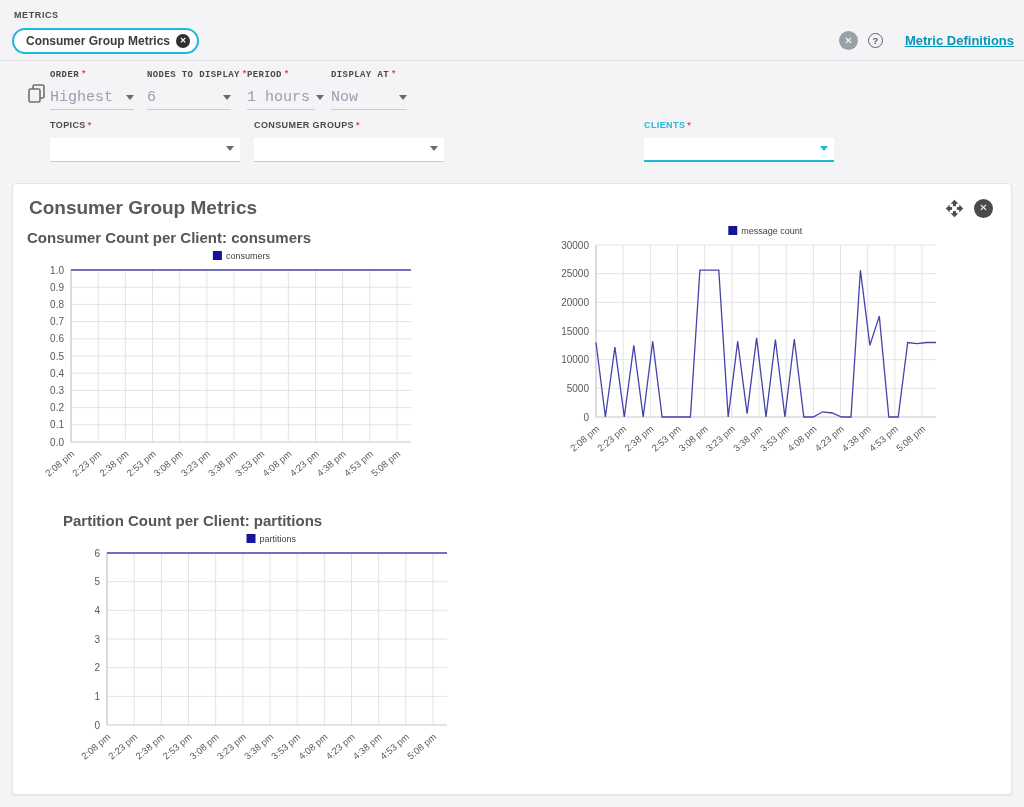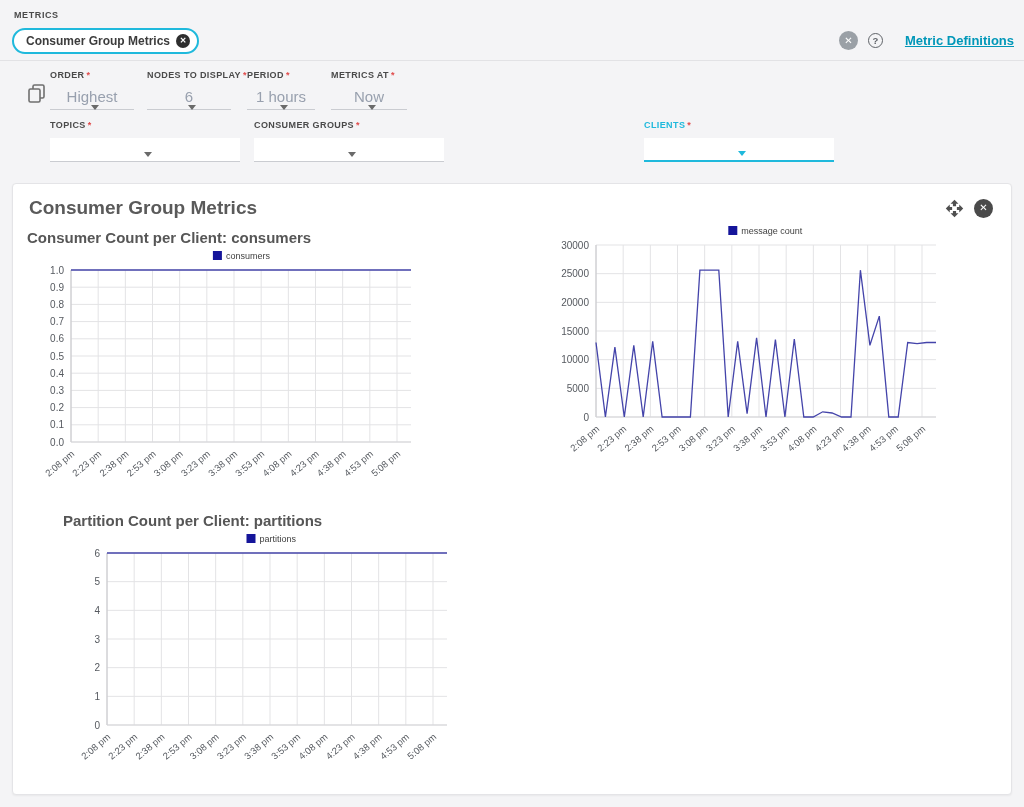--- a/index.html
+++ b/index.html
@@ -35,31 +35,31 @@
     width:15px; height:15px; border-radius:50%; border:1.5px solid #5f6368;
     color:#5f6368; font-size:9.5px; font-weight:700;
     display:inline-flex; align-items:center; justify-content:center; cursor:pointer;
   }
   .metric-def-link { color:var(--link,#0097b8); font-size:13px; font-weight:600; text-decoration:underline; cursor:pointer;margin-left:12px; }
   .divider { position:absolute; left:0; right:0; top:60px; border-top:1px solid #e2e2e5; }
 
   
   .copy-icon { position:absolute; left:28px; top:84px; cursor:pointer; }
   .filter-row { position:absolute; left:50px; display:flex; }
-  .row1 { top:70px; }
+  .row1 { top:70px;font-family:Liberation Mono, monospace; }
   .row2 { top:120px; }
   .select { cursor:pointer; }
   .select-label {
     font-size:9px; font-weight:700; letter-spacing:.4px; color:#4a4a4a;
     margin-bottom:8px; white-space:nowrap;
   }
   .req { color:var(--required,#e04a4a); margin-left:2px; }
   .select-value-row {
     display:flex; align-items:center; justify-content:space-between;
-    border-bottom:1px solid #caccd1; height:22px; padding-bottom:3px;flex-direction:column;
+    border-bottom:1px solid #caccd1; height:22px; padding-bottom:3px;
   }
   .select-value { font-size:15px; color:var(--muted-value,#98a0ae); white-space:nowrap; }
   .row1 .w-order { width:84px; margin-right:13px; }
   .row1 .w-nodes { width:84px; margin-right:16px; }
   .row1 .w-period { width:68px; margin-right:16px; }
   .row1 .w-ending { width:76px; }
   .row2 .select { width:190px; }
   .row2 .select { margin-right:14px; }
   .row2 .sel-clients { margin-left:186px; margin-right:0; }
   .row2 .select-value-row { background:#fff; height:24px; padding:2px 6px 4px 6px; }
@@ -147,21 +147,21 @@
       <div class="select-label">
         <span>PERIOD</span><span class="req">*</span>
       </div>
       <div class="select-value-row">
         <span class="select-value">1 hours</span>
         <span class="caret"></span>
       </div>
     </div>
     <div class="select w-ending">
       <div class="select-label">
-        <span>METRICS AT</span><span class="req">*</span>
+        <span>DISPLAY AT</span><span class="req">*</span>
       </div>
       <div class="select-value-row">
         <span class="select-value">Now</span>
         <span class="caret"></span>
       </div>
     </div>
   </div>
 
   <div class="filter-row row2">
     <div class="select sel-topics">

